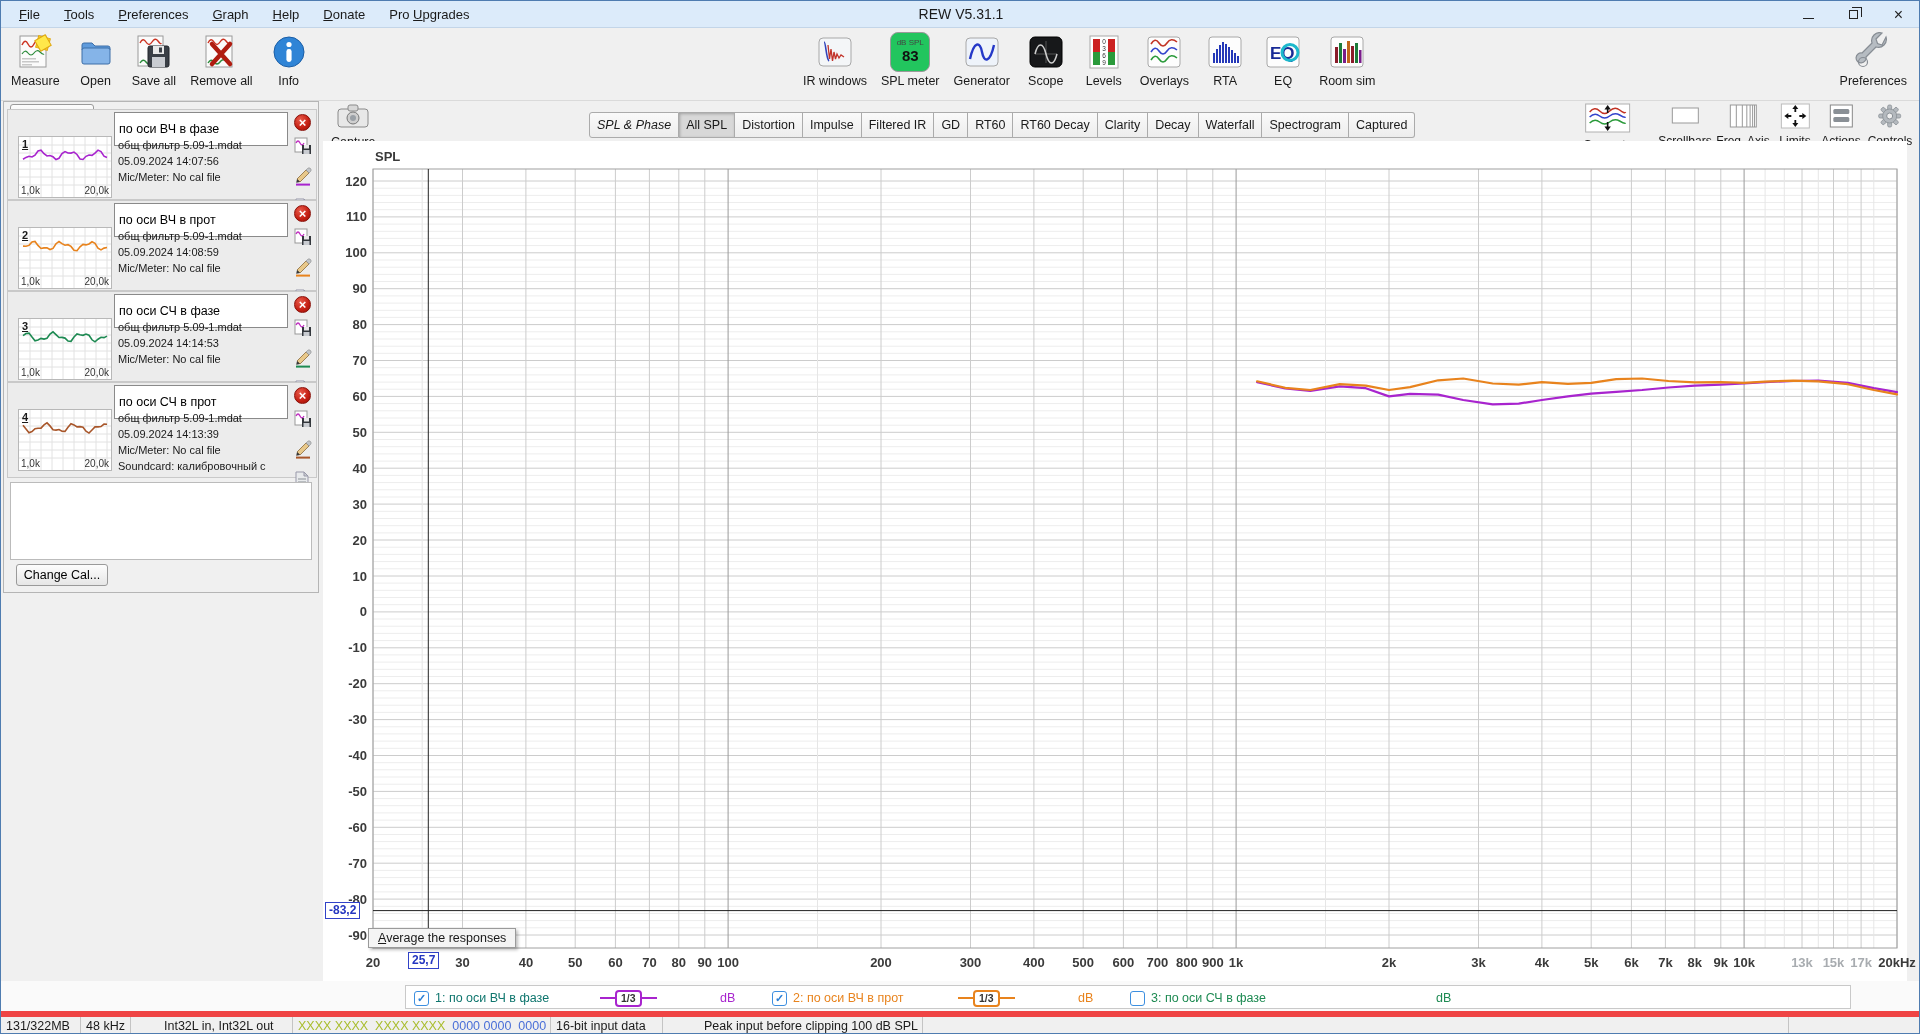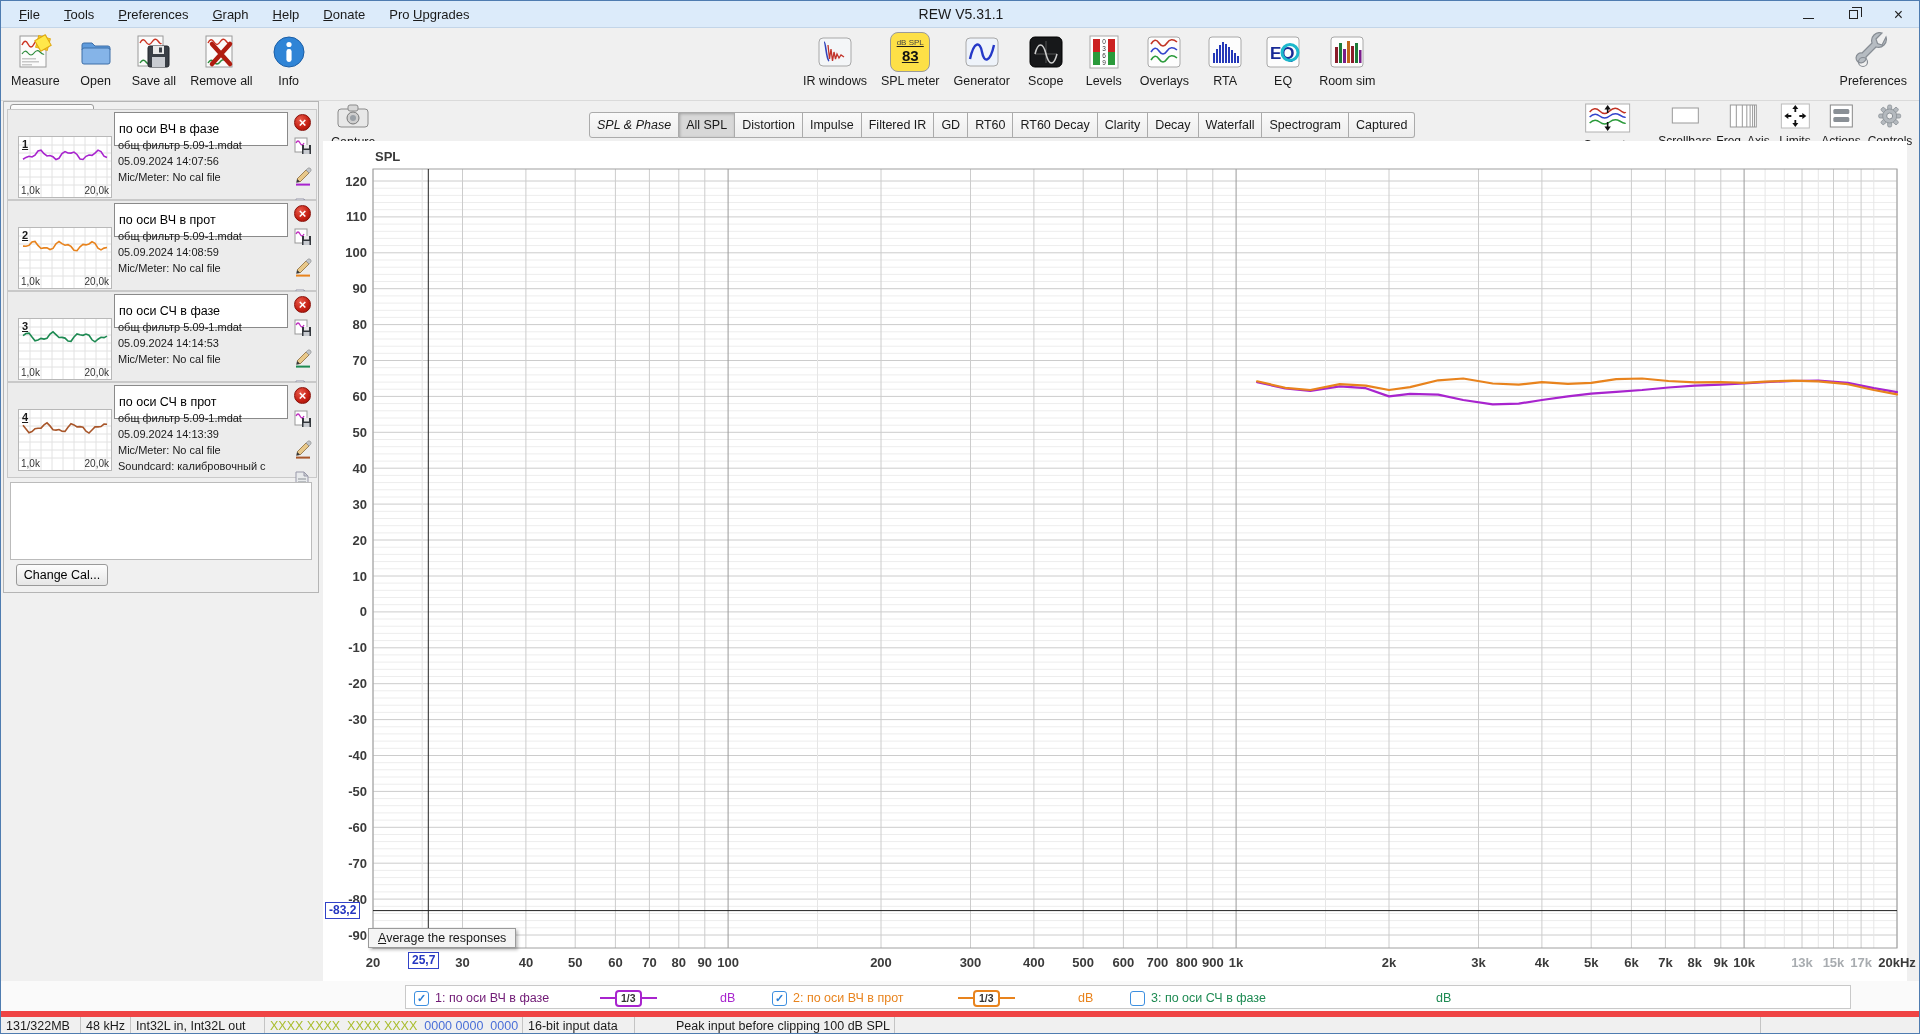--- a/index.html
+++ b/index.html
@@ -19,21 +19,21 @@
   .g-restore { display:inline-block; width:9px; height:9px; border:1px solid #222; position:relative; background:#dcebfa; }
   .g-restore:before { content:""; position:absolute; left:2px; top:-4px; width:9px; height:9px; border:1px solid #222; border-left:none; border-bottom:none; }
   .g-close { font-size:16px; line-height:16px; color:#222; }
 
   
   #toolbar { position:absolute; left:0; top:27px; width:1920px; height:73px; background:#f0f0f0; border-bottom:1px solid #dadada; }
   .tb-group { position:absolute; top:4px; display:flex; gap:14px; }
   .tb-btn { display:flex; flex-direction:column; align-items:center; gap:2px; min-width:44px; cursor:default; }
   .tb-icon { height:40px; display:flex; align-items:center; justify-content:center; }
   .tb-label { font-size:12.5px; color:#1a1a1a; white-space:nowrap; }
-  .spl-box { width:40px; height:40px; border:1px solid #9a9a9a; border-radius:8px; background:#fde047; text-align:center;text-decoration:underline; }
+  .spl-box { width:40px; height:40px; border:1px solid #9a9a9a; border-radius:8px; background:#22c55e; text-align:center; }
   .spl-box .cap { font-size:8px; color:#444; margin-top:5px; }
   .spl-box .val { font-size:15px; font-weight:bold; color:#111; }
   #tbPrefs { position:absolute; right:14px; top:4px; }
 
   
   #tabsbar { position:absolute; left:588px; top:111px; height:26px; display:flex; }
   .tab { padding:0 7px; height:26px; line-height:24px; font-size:12.5px; background:linear-gradient(#fafafa,#ededed); border:1px solid #ababab; border-left:none; white-space:nowrap; cursor:default; }
   .tab:first-child { border-left:1px solid #ababab; border-radius:3px 0 0 3px;font-style:italic; }
   .tab:last-child { border-radius:0 3px 3px 0;text-align:right; }
   .tab.active { background:#d8d8d8; box-shadow:inset 1px 1px 3px rgba(0,0,0,.25); }
@@ -784,21 +784,21 @@
       </div>
     <div id="cursorYBox" class="cursor-box" style="left: 2px; top: 761px;">-83,2</div>
     <div id="cursorXBox" class="cursor-box" style="left: 85px; top: 811px;">25,7</div>
     <div id="tooltip"><u>A</u>verage the responses</div>
   </div>
 
   <div id="legendStrip">
     <div id="legendBar">
         <div class="leg-item" style="left: 8px;">
           <span class="leg-cb">✓</span>
-          <span class="leg-label" style="color:#701a75">1: по оси ВЧ в фазе</span>
+          <span class="leg-label" style="color:#0f766e">1: по оси ВЧ в фазе</span>
           <span class="leg-band">
             <span class="ln" style="background:#a824ce"></span>
             <span class="bx" style="border-color:#a824ce">1/3</span>
             <span class="ln" style="background:#a824ce"></span>
           </span>
           <span class="leg-unit" style="color:#a824ce">dB</span>
         </div>
         <div class="leg-item" style="left: 366px;">
           <span class="leg-cb">✓</span>
           <span class="leg-label" style="color:#e8831d">2: по оси ВЧ в прот</span>
@@ -818,19 +818,19 @@
           <span class="leg-cb gray"></span>
           <span class="leg-label" style="color:#a8562a">4: по оси СЧ в прот</span>
           <span class="leg-unit" style="color:#a8562a">dB</span>
         </div>
       </div>
   </div>
 
   <div id="statusBar">
       <div class="st-seg" style="width: 80px;">131/322MB</div>
       <div class="st-seg" style="width: 50px;">48 kHz</div>
-      <div class="st-seg" style="width: 134px;">Int32L in, Int32L out</div>
+      <div class="st-seg" style="width: 134px; margin-left: 28px;">Int32L in, Int32L out</div>
       <div class="st-seg" style="width: 258px;"><span class="st-green">XXXX XXXX  XXXX XXXX</span><span>  </span><span class="st-blue">0000 0000  0000 0000</span></div>
       <div class="st-seg" style="width: 112px;">16-bit input data</div>
       <div class="st-seg" style="width: 224px; margin-left: 36px;">Peak input before clipping 100 dB SPL</div>
       <div class="st-seg" style="width: 866px;"></div>
     </div>
 </div>
 
 </body></html>

